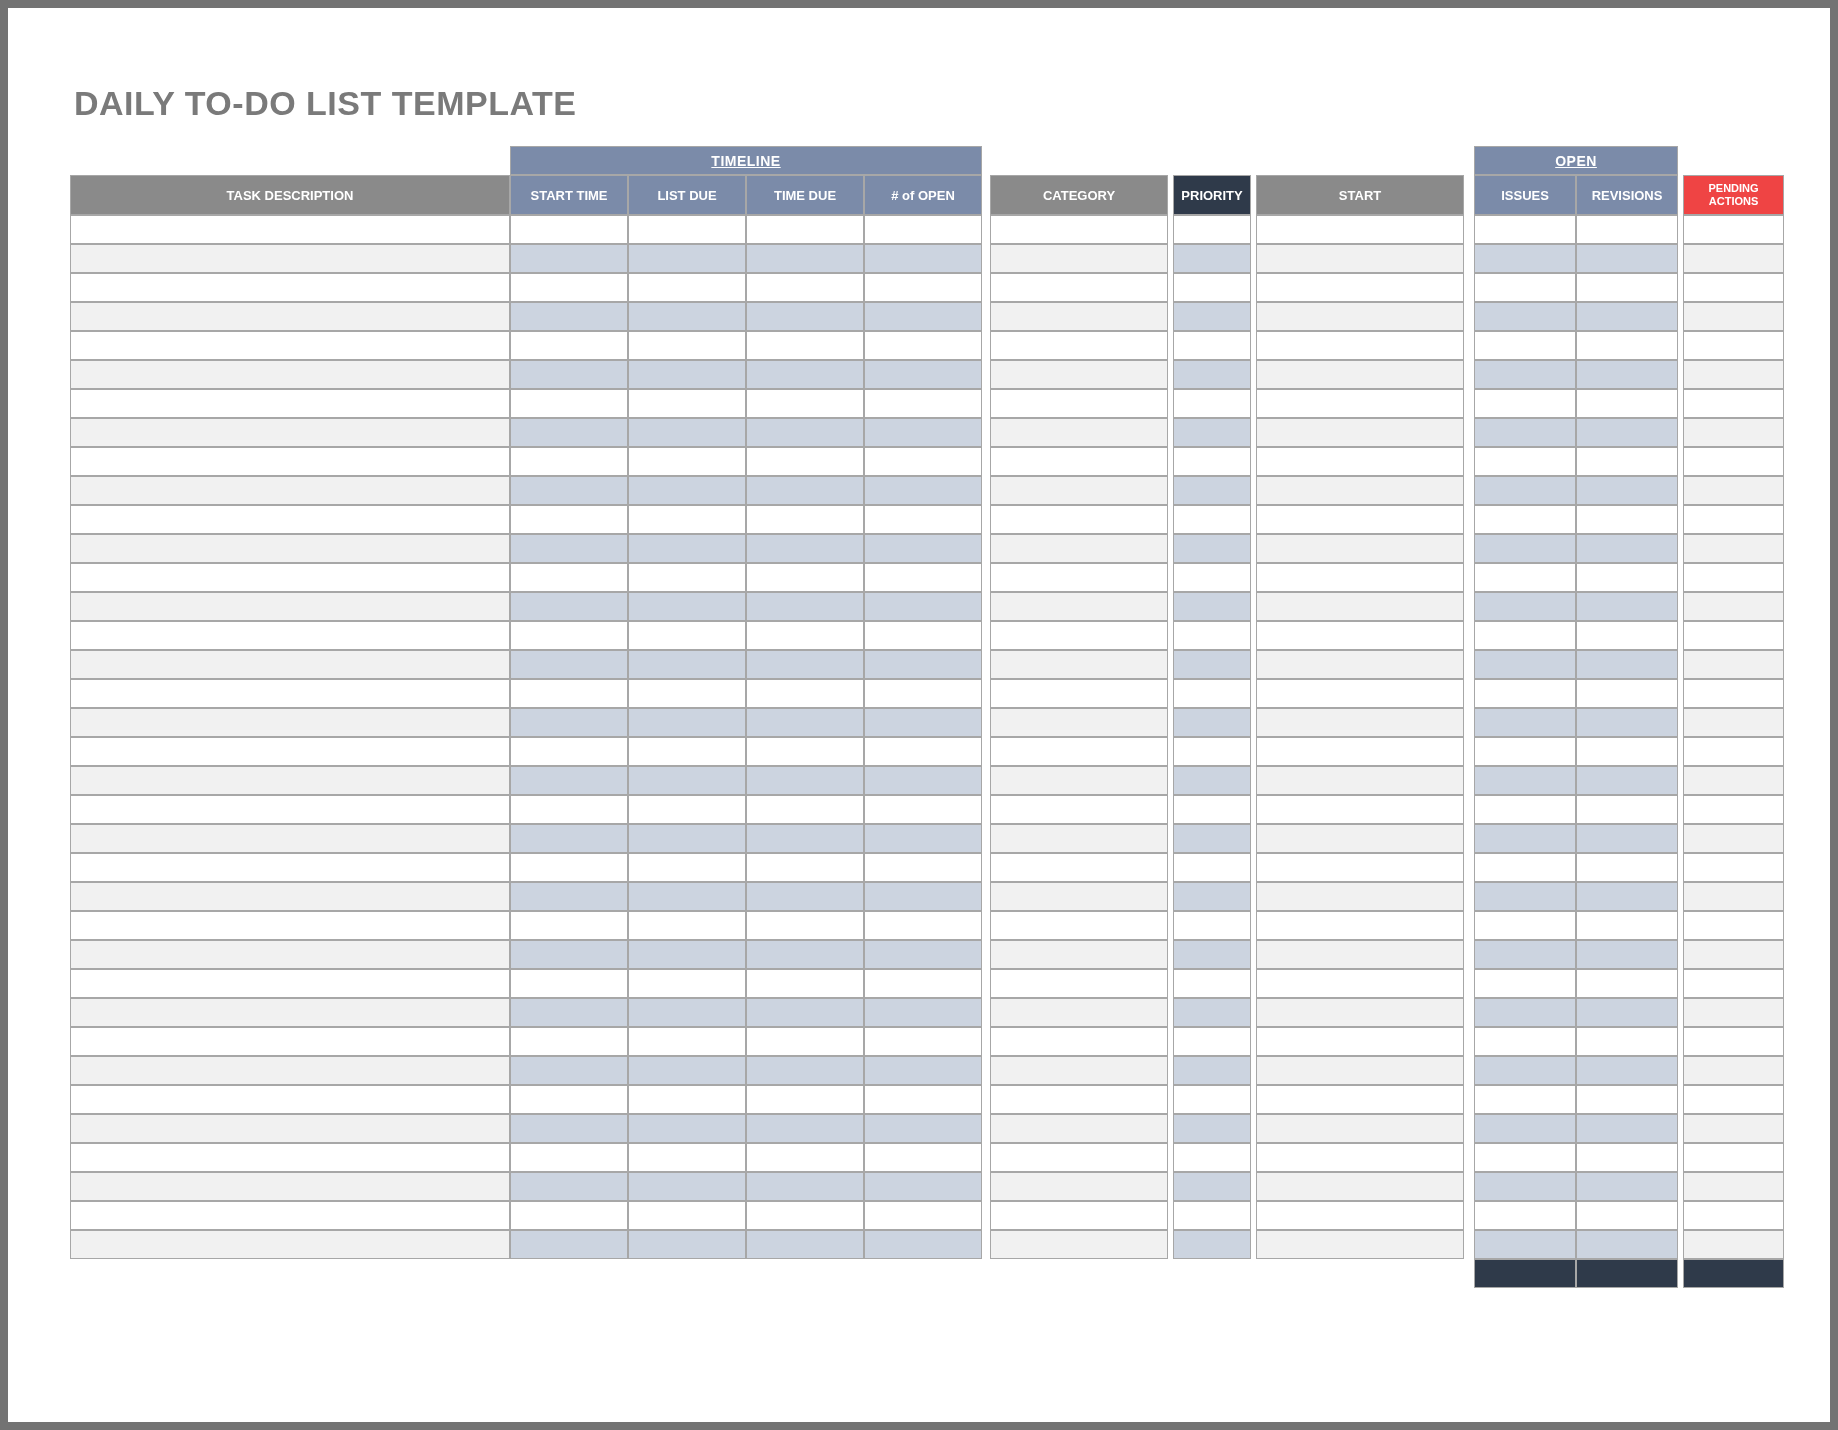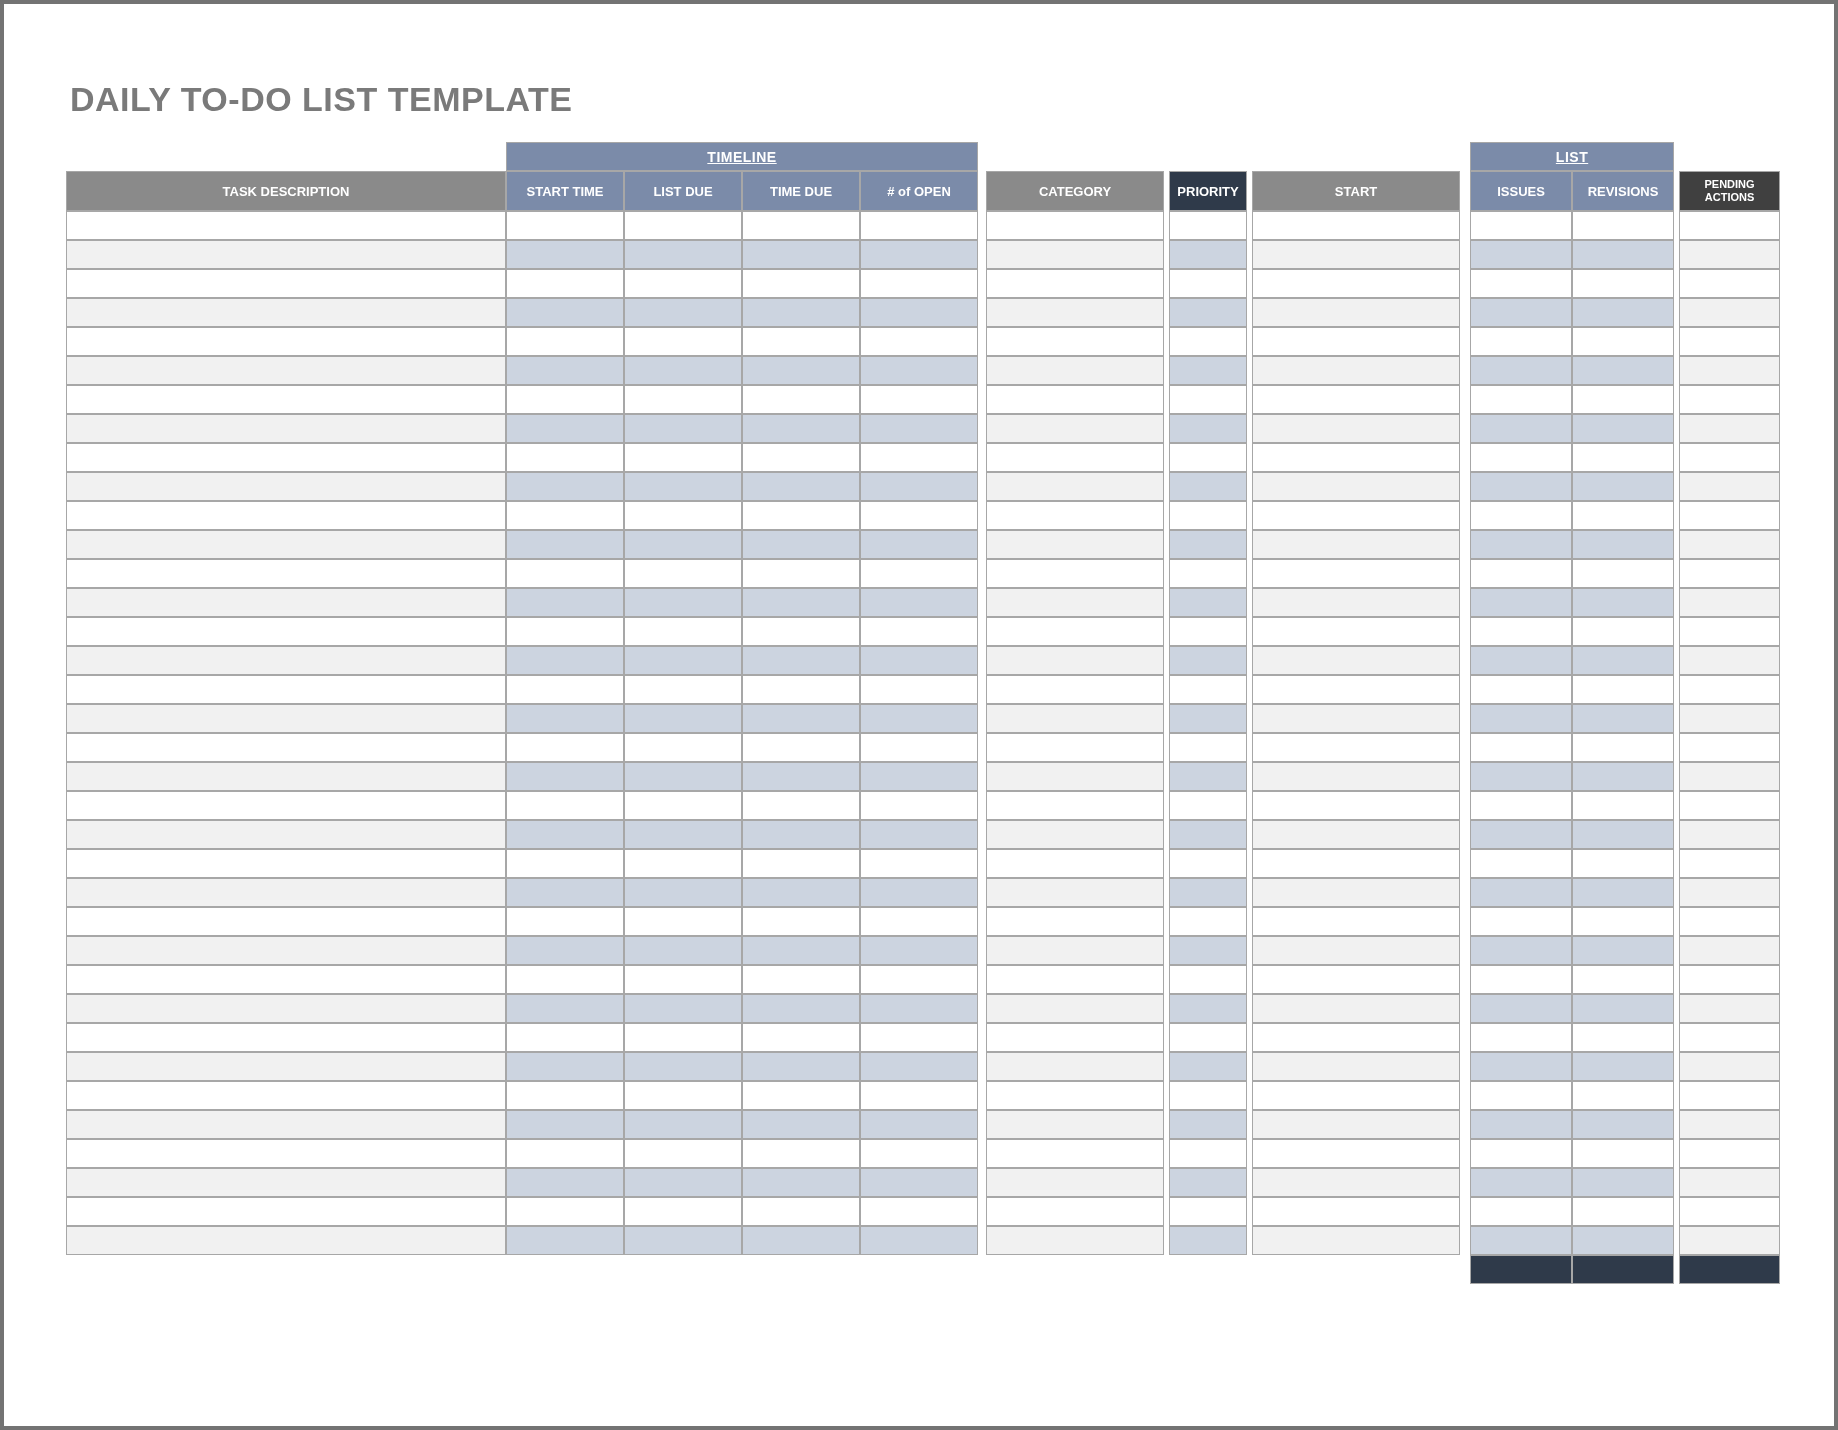--- a/index.html
+++ b/index.html
@@ -3,21 +3,21 @@
 <meta charset="utf-8">
 <style>
   * { box-sizing: border-box; }
   body {
     margin: 0;
     padding: 0;
     font-family: Arial, Helvetica, sans-serif;
     background: #fff;
   }
   .outer-frame {
-    border: 4px solid #737373;
+    border: 8px solid #737373;
     width: 1838px;
     height: 1430px;
     position: relative;
     background: #fff;
   }
   .page-title {
     position: absolute;
     top: 76px;
     left: 66px;
     font-size: 34px;
@@ -73,21 +73,21 @@
   .col-head {
     background: #8a8a8a;
     height: 40px;
     font-size: 13px;
     font-weight: 700;
   }
   .col-head.timeline { background: #7b8ba9; }
   .col-head.priority { background: #2f3a4a; margin-top: 12px; }
   .col-head.open     { background: #7b8ba9; }
   .col-head.pending  {
-    background: #404040;
+    background: #ef4444;
     font-size: 11px;
     line-height: 1.2;
     padding: 4px 2px;
   }
   .blank-top {
     border: none;
     background: #fff;
   }
 
   td.cell {
@@ -150,21 +150,21 @@
         <tr>
           <th class="blank-top"></th>
           <th class="grp" colspan="4">TIMELINE</th>
           <th class="blank-top"></th>
           <th class="blank-top"></th>
           <th class="blank-top"></th>
           <th class="blank-top"></th>
           <th class="blank-top"></th>
           <th class="blank-top"></th>
           <th class="blank-top"></th>
-          <th class="grp" colspan="2">LIST</th>
+          <th class="grp" colspan="2">OPEN</th>
           <th class="blank-top"></th>
           <th class="blank-top"></th>
         </tr>
         <tr>
           <th class="col-head">TASK DESCRIPTION</th>
           <th class="col-head timeline">START TIME</th>
           <th class="col-head timeline">LIST DUE</th>
           <th class="col-head timeline">TIME DUE</th>
           <th class="col-head timeline"># of OPEN</th>
           <th class="blank-top"></th>

